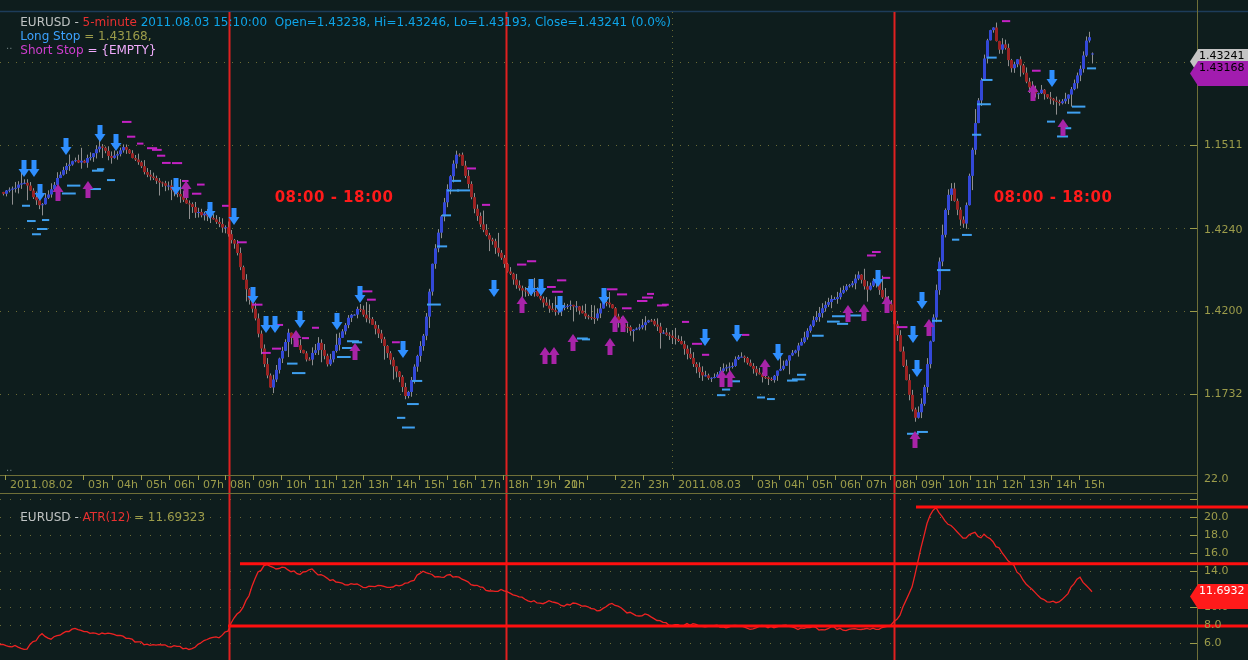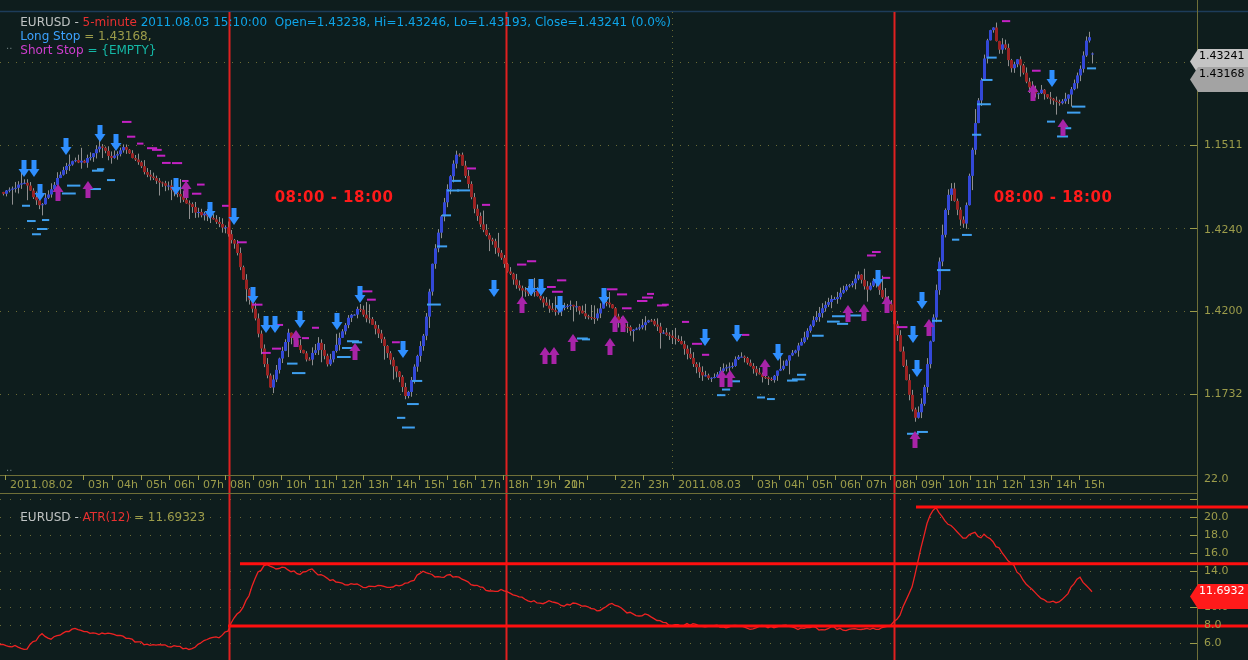--- a/index.html
+++ b/index.html
@@ -982,21 +982,21 @@
       <line x1="228" y1="625.9" x2="1248" y2="625.9" stroke="#ff0f0f" stroke-width="3"></line>
     </svg>
 
   <div class="hdr-line" style="top:1px">
     <span style="color:#bfc3c3">EURUSD - </span><span style="color:#e83030">5-minute</span><span style="color:#0ea5e9"> 2011.08.03 15:10:00  Open=1.43238, Hi=1.43246, Lo=1.43193, Close=1.43241 (0.0%)</span>
   </div>
   <div class="hdr-line" style="top:15px">
     <span style="color:#3da2ff">Long Stop</span><span style="color:#9c9c4a"> = 1.43168,</span>
   </div>
   <div class="hdr-line" style="top:29px">
-    <span style="color:#cf3ecf">Short Stop</span><span style="color:#14b8a6"> = {EMPTY}</span>
+    <span style="color:#cf3ecf">Short Stop</span><span style="color:#f0abfc"> = {EMPTY}</span>
   </div>
 
   <div class="hdr-line" style="top:496px">
     <span style="color:#bfc3c3">EURUSD - </span><span style="color:#e83030">ATR(12)</span><span style="color:#9c9c4a"> = 11.69323</span>
   </div>
 
   <div id="session-labels">
       <div class="session-label" style="left: 334px; top: 188px;">08:00 - 18:00</div>
       <div class="session-label" style="left: 1053px; top: 188px;">08:00 - 18:00</div>
     </div>
@@ -1052,16 +1052,16 @@
       <div class="time-label" style="left: 1029px;">13h</div>
       <div class="time-label" style="left: 1056px;">14h</div>
       <div class="time-label" style="left: 1084px;">15h</div>
     </div>
   <div id="misc-marks">
       <div class="dots" style="left: 6px; top: 42px;">..</div>
       <div class="dots" style="left: 6px; top: 464px;">..</div>
     </div>
 
   <div class="badge" style="background: rgb(196, 196, 196); color: rgb(0, 0, 0); top: 49px;" id="badge-last">1.43241</div>
-  <div class="badge" style="background: #a3a3a3; color: rgb(0, 0, 0); top: 67px;" id="badge-stop">1.43168</div>
+  <div class="badge" style="background: #a21caf; color: rgb(0, 0, 0); top: 61px;" id="badge-stop">1.43168</div>
   <div class="badge" style="background: rgb(255, 26, 26); color: rgb(255, 255, 255); top: 584px;" id="badge-atr">11.6932</div>
 
 </div>
 
 </body></html>

